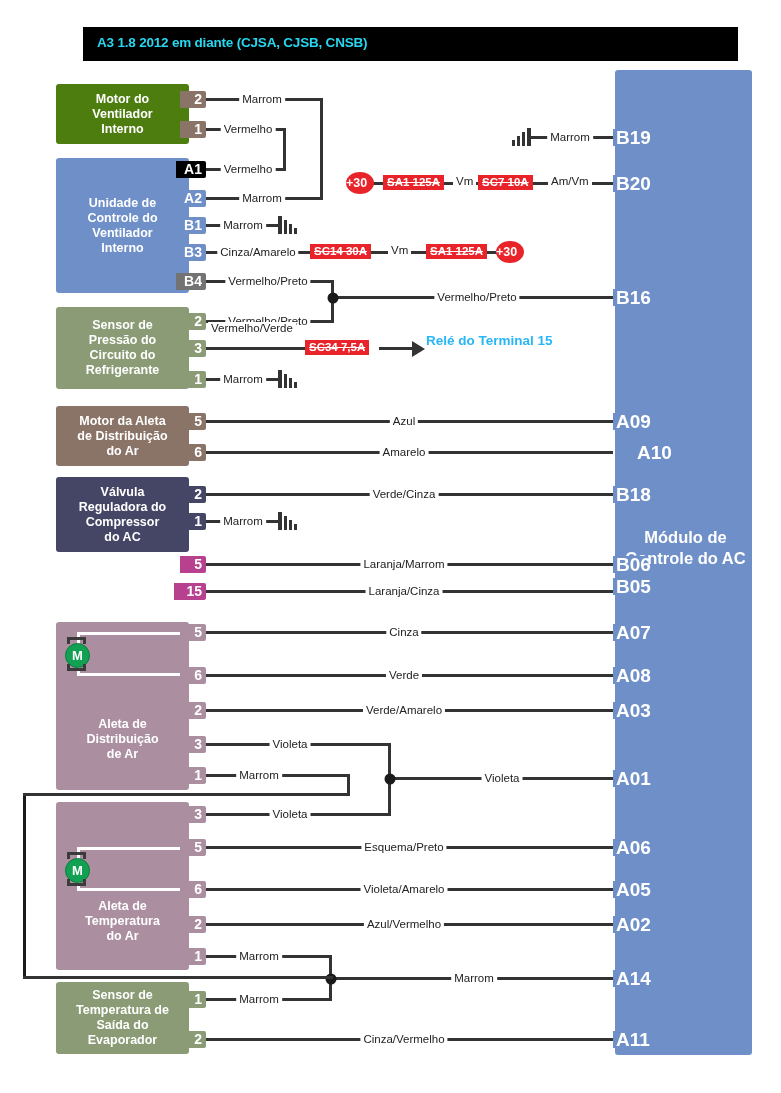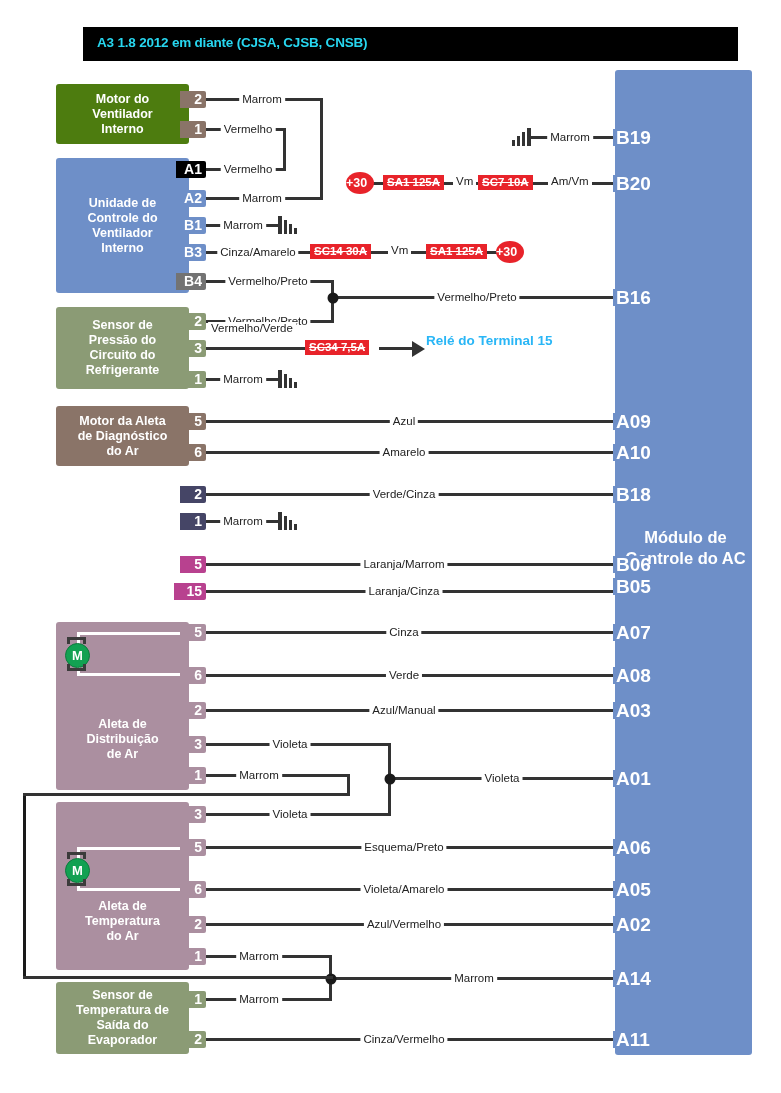--- a/index.html
+++ b/index.html
@@ -84,21 +84,21 @@
   <div class="module-label">
     <span>Módulo de</span>
     <span>Controle</span>
     <span>do AC</span>
   </div>
 
   <div class="ecupin" style="left:613px;top:129px">B19</div>
   <div class="ecupin" style="left:613px;top:175px">B20</div>
   <div class="ecupin" style="left:613px;top:289px">B16</div>
   <div class="ecupin" style="left:613px;top:413px">A09</div>
-  <div class="ecupin" style="left:613px;top:444px">A10</div>
+  <div class="ecupin" style="left:634px;top:444px">A10</div>
   <div class="ecupin" style="left:613px;top:486px">B18</div>
   <div class="ecupin" style="left:613px;top:556px">B06</div>
   <div class="ecupin" style="left:613px;top:578px">B05</div>
   <div class="ecupin" style="left:613px;top:624px">A07</div>
   <div class="ecupin" style="left:613px;top:667px">A08</div>
   <div class="ecupin" style="left:613px;top:702px">A03</div>
   <div class="ecupin" style="left:613px;top:770px">A01</div>
   <div class="ecupin" style="left:613px;top:839px">A06</div>
   <div class="ecupin" style="left:613px;top:881px">A05</div>
   <div class="ecupin" style="left:613px;top:916px">A02</div>
@@ -137,27 +137,35 @@
       <span>Refrigerante</span>
     </span>
   </div>
   <div class="pin" style="left:180px;top:313px;background:#8b9b75">2</div>
   <div class="pin" style="left:180px;top:340px;background:#8b9b75">3</div>
   <div class="pin" style="left:180px;top:371px;background:#8b9b75">1</div>
 
   <div class="blk" style="left:56px;top:406px;width:133px;height:60px;background:#8a7468">
     <span>
       <span>Motor da Aleta</span>
-      <span>de Diagnóstico</span>
+      <span>de Distribuição</span>
       <span>do Ar</span>
     </span>
   </div>
   <div class="pin" style="left:180px;top:413px;background:#8a7468">5</div>
   <div class="pin" style="left:180px;top:444px;background:#8a7468">6</div>
 
+  <div class="blk" style="left:56px;top:477px;width:133px;height:75px;background:#454566">
+    <span>
+      <span>Válvula</span>
+      <span>Reguladora do</span>
+      <span>Compressor</span>
+      <span>do AC</span>
+    </span>
+  </div>
   <div class="pin" style="left:180px;top:486px;background:#454566">2</div>
   <div class="pin" style="left:180px;top:513px;background:#454566">1</div>
 
   <div class="pin" style="left:180px;top:556px;background:#b8418f">5</div>
   <div class="pin" style="left:180px;top:583px;background:#b8418f;width:32px;left:174px">15</div>
 
   <div class="blk" style="left:56px;top:622px;width:133px;height:168px;background:#ab8fa0;align-items:flex-end;padding-bottom:28px">
     <span>
       <span>Aleta de</span>
       <span>Distribuição</span>
@@ -306,21 +314,21 @@
   <div class="wh" style="left:206px;top:563px;width:407px"></div>
   <div class="wlabel" style="left:404px;top:564px">Laranja/Marrom</div>
   <div class="wh" style="left:206px;top:590px;width:407px"></div>
   <div class="wlabel" style="left:404px;top:591px">Laranja/Cinza</div>
 
   <div class="wh" style="left:206px;top:631px;width:407px"></div>
   <div class="wlabel" style="left:404px;top:632px">Cinza</div>
   <div class="wh" style="left:206px;top:674px;width:407px"></div>
   <div class="wlabel" style="left:404px;top:675px">Verde</div>
   <div class="wh" style="left:206px;top:709px;width:407px"></div>
-  <div class="wlabel" style="left:404px;top:710px">Azul/Manual</div>
+  <div class="wlabel" style="left:404px;top:710px">Verde/Amarelo</div>
 
   <div class="wh" style="left:206px;top:743px;width:185px"></div>
   <div class="wlabel" style="left:290px;top:744px">Violeta</div>
   <div class="wh" style="left:206px;top:813px;width:185px"></div>
   <div class="wlabel" style="left:290px;top:814px">Violeta</div>
   <div class="wv" style="left:388px;top:743px;height:73px"></div>
   <div class="wh" style="left:388px;top:777px;width:225px"></div>
   <div class="dot" style="left:390px;top:779px"></div>
   <div class="wlabel" style="left:502px;top:778px">Violeta</div>
 

